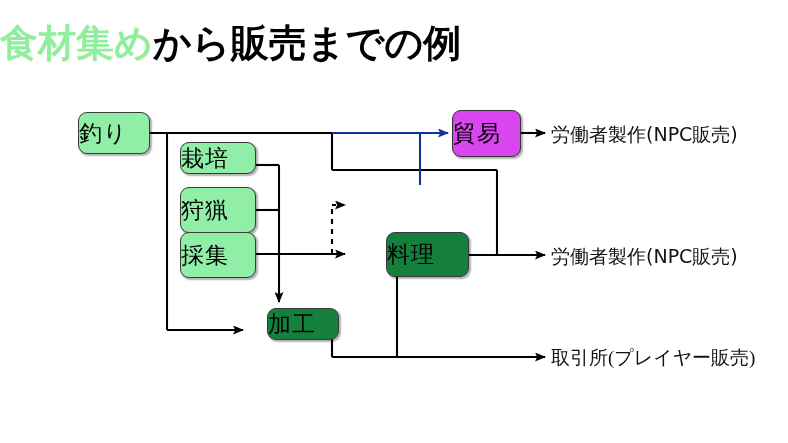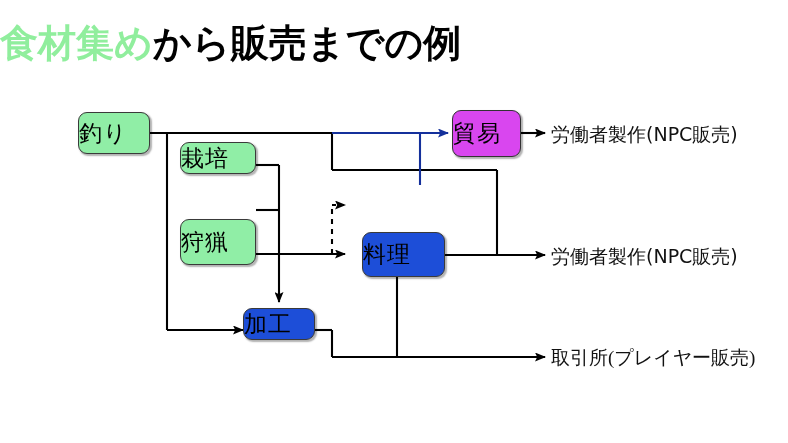--- a/index.html
+++ b/index.html
@@ -50,21 +50,21 @@
     border-radius: 9px;
     display: flex;
     align-items: center;
     justify-content: flex-start;
     font-size: 23px;
     color: #000;
     letter-spacing: 1px;
     box-shadow: 1.5px 1.5px 1.5px rgba(0,0,0,0.30);
   }
   .node.green { background: #90EEA6; }
-  .node.pink  { background: #1d4ed8; }
+  .node.pink  { background: #15803d; margin-left: 24px; }
   .node.blue  { background: #d946ef; border-color: #333; }
 
   .endlabel {
     position: absolute;
     font-size: 19px;
     color: #111;
     white-space: nowrap;
     line-height: 20px;
   }
   .inlinelabel {
@@ -138,24 +138,27 @@
   </svg>
 
   <div class="node green" style="left:78px; top:112px; width:72px; height:42px;">
     <span>釣り</span>
   </div>
 
   <div class="node green" style="left:180px; top:142px; width:76px; height:32px;">
     <span>栽培</span>
   </div>
 
-  <div class="node green" style="left:180px; top:187px; width:76px; height:46px;margin-top:32px;">
+  <div class="node green" style="left:180px; top:187px; width:76px; height:46px;">
     <span>狩猟</span>
   </div>
 
+  <div class="node green" style="left:180px; top:232px; width:76px; height:46px;">
+    <span>採集</span>
+  </div>
 
   <div class="node pink" style="left:243px; top:308px; width:72px; height:32px;">
     <span>加工</span>
   </div>
 
   <div class="node pink" style="left:362px; top:232px; width:83px; height:45px;">
     <span>料理</span>
   </div>
 
   <div class="node blue" style="left:452px; top:110px; width:69px; height:47px;">

